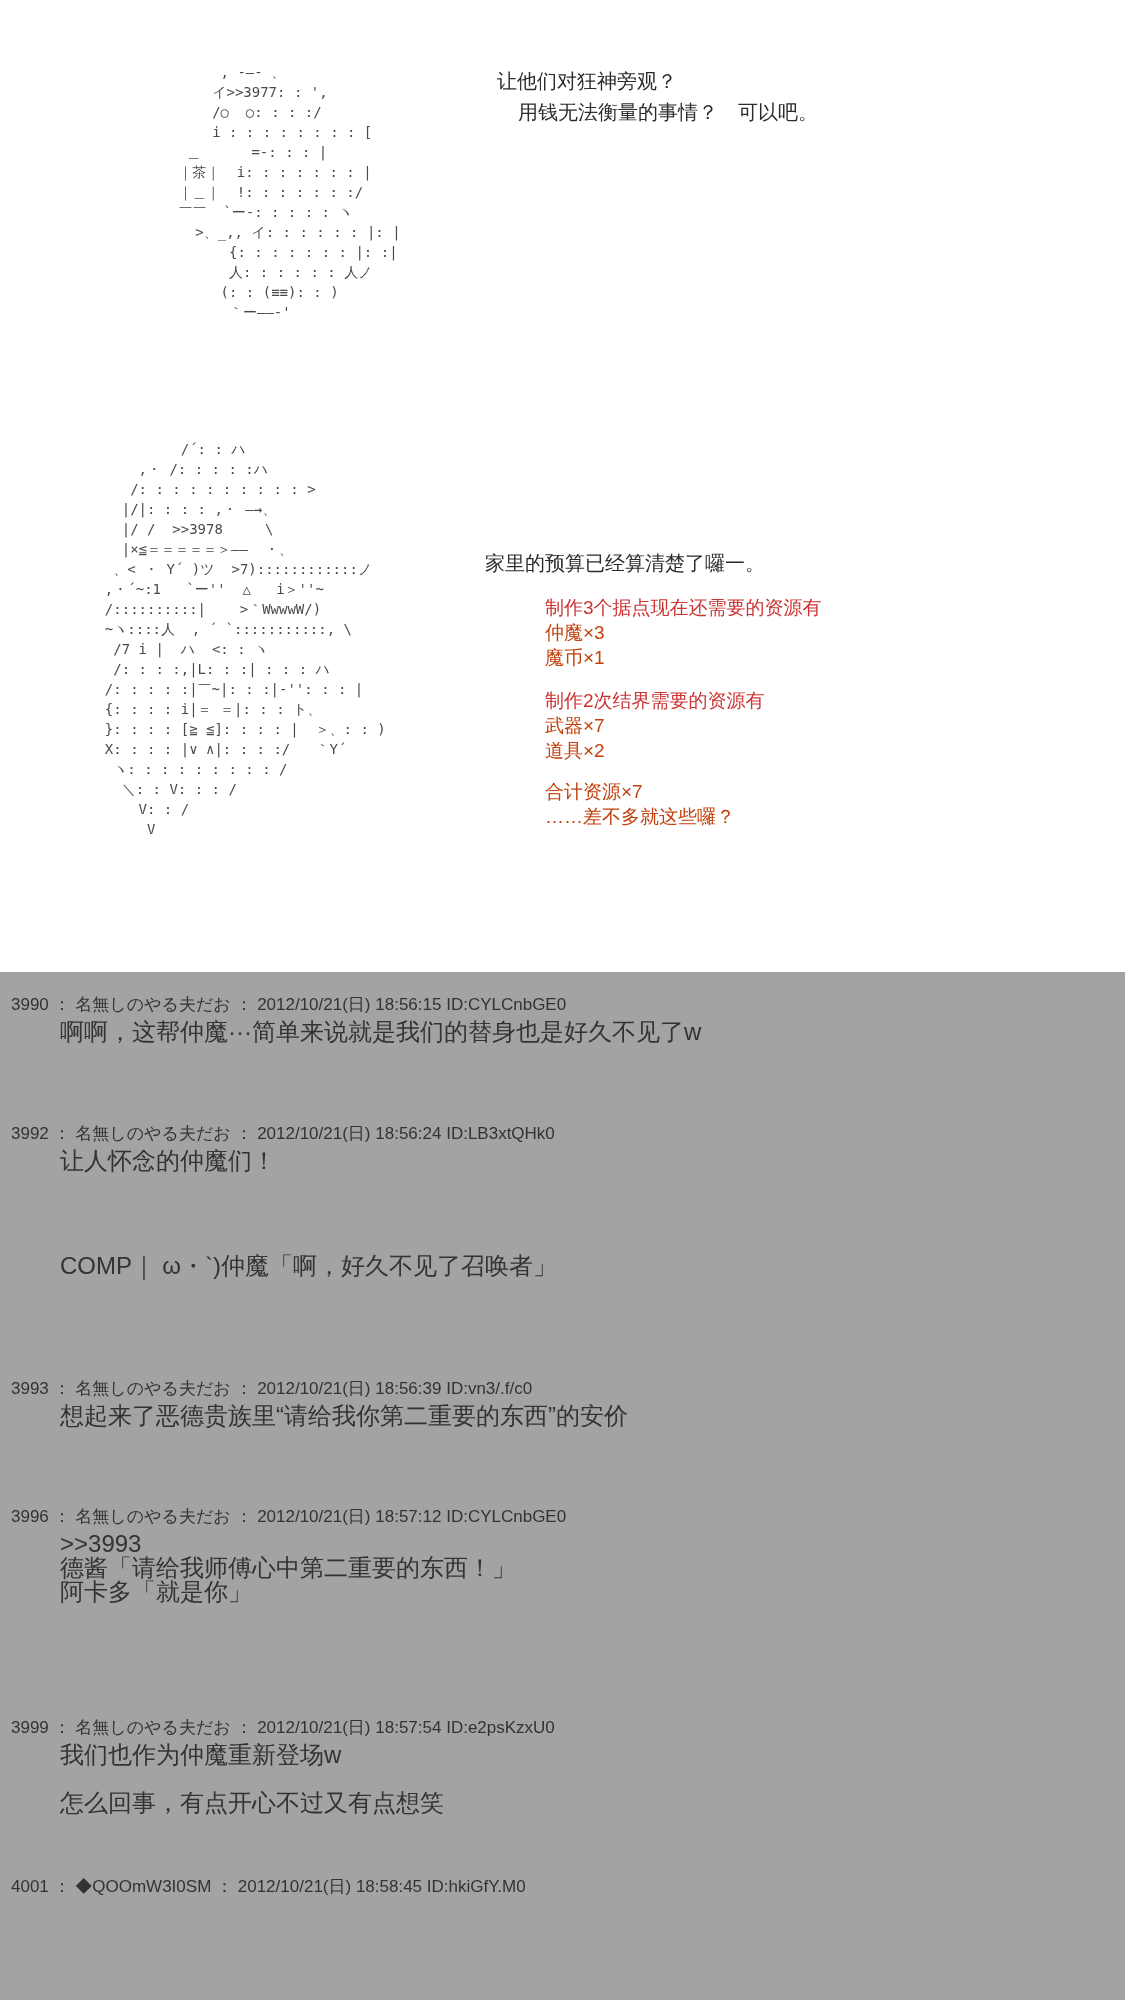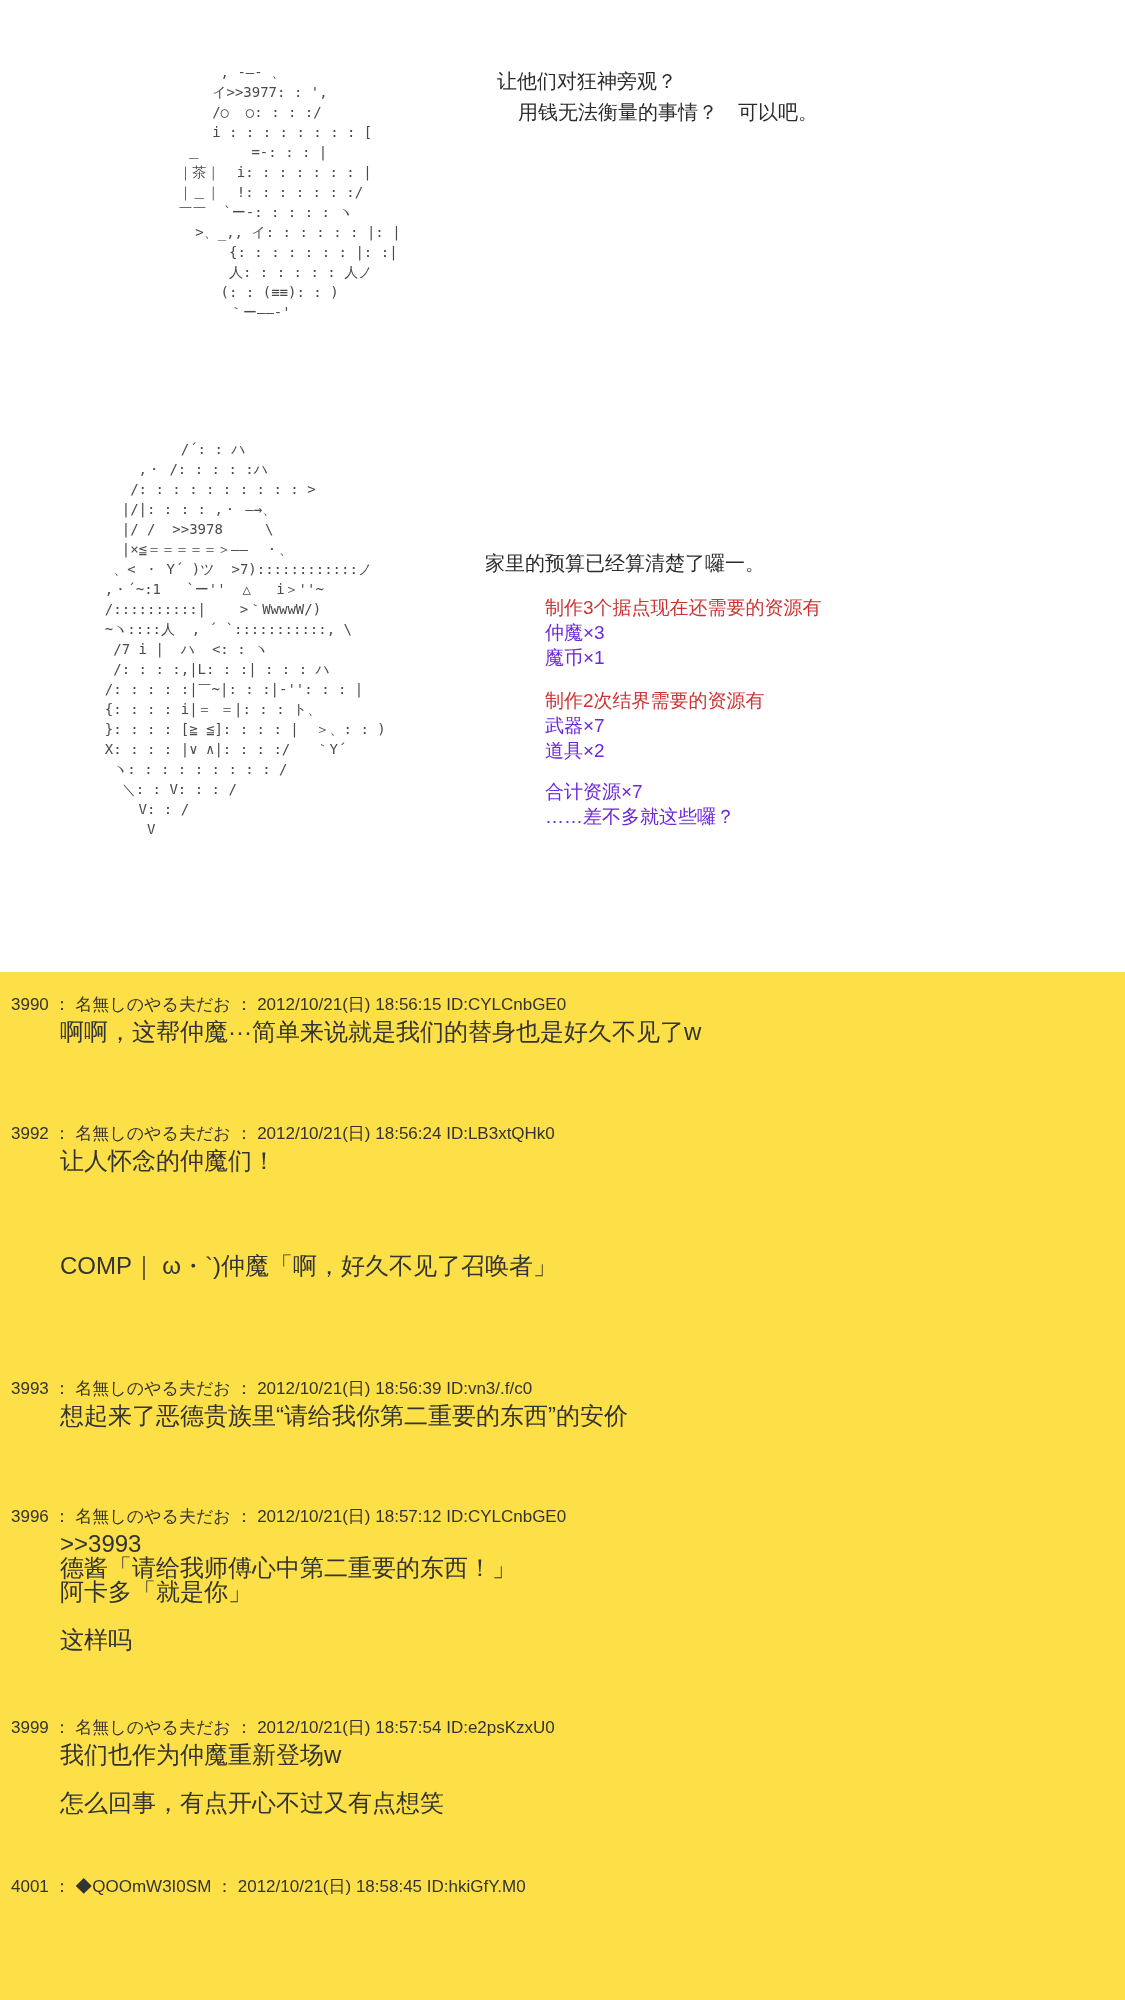--- a/index.html
+++ b/index.html
@@ -9,26 +9,26 @@
     font-family:"Liberation Sans", sans-serif; color:#2b2b2b;
   }
   .aa {
     position:absolute; white-space:pre;
     font-family:"DejaVu Sans Mono", monospace;
     color:#4a4a4a; font-size:14px; line-height:20px;
   }
   .dlg { position:absolute; font-size:20px; color:#2b2b2b; white-space:pre; }
   .res-block { position:absolute; font-size:19px; line-height:25px;margin-left:28px; }
   .res-title { color:#cc3333; }
-  .res-item { color:#6d28d9; }
+  .res-item { color:#c2410c; }
   .gap-sm { height:18px; }
   .gap-md { height:16px; }
   .comments {
     position:absolute; left:0; top:972px; width:1125px; height:1028px;
-    background:#fde047;
+    background:#a3a3a3;
   }
   .post { position:absolute; left:11px; color:#333333; }
   .post-header { font-size:17px; white-space:pre; color:#333333; }
   .post-body { margin-left:49px; margin-top:4px; font-size:24px; }
   .post-line { min-height:24px; line-height:24px; white-space:pre; }
 </style>
 </head>
 <body>
 
 <div class="page">
@@ -113,21 +113,20 @@
       </div>
     </div>
 
     <div class="post" style="top:533px;">
       <div class="post-header"><span>3996</span><span> ： </span><span>名無しのやる夫だお</span><span> ： </span><span>2012/10/21(日) 18:57:12</span><span> </span><span>ID:CYLCnbGE0</span></div>
       <div class="post-body">
         <div class="post-line">&gt;&gt;3993</div>
         <div class="post-line">德酱「请给我师傅心中第二重要的东西！」</div>
         <div class="post-line">阿卡多「就是你」</div>
         <div class="post-line"></div>
-        <div class="post-line">这样吗</div>
       </div>
     </div>
 
     <div class="post" style="top:744px;">
       <div class="post-header"><span>3999</span><span> ： </span><span>名無しのやる夫だお</span><span> ： </span><span>2012/10/21(日) 18:57:54</span><span> </span><span>ID:e2psKzxU0</span></div>
       <div class="post-body">
         <div class="post-line">我们也作为仲魔重新登场w</div>
         <div class="post-line"></div>
         <div class="post-line">怎么回事，有点开心不过又有点想笑</div>
       </div>

